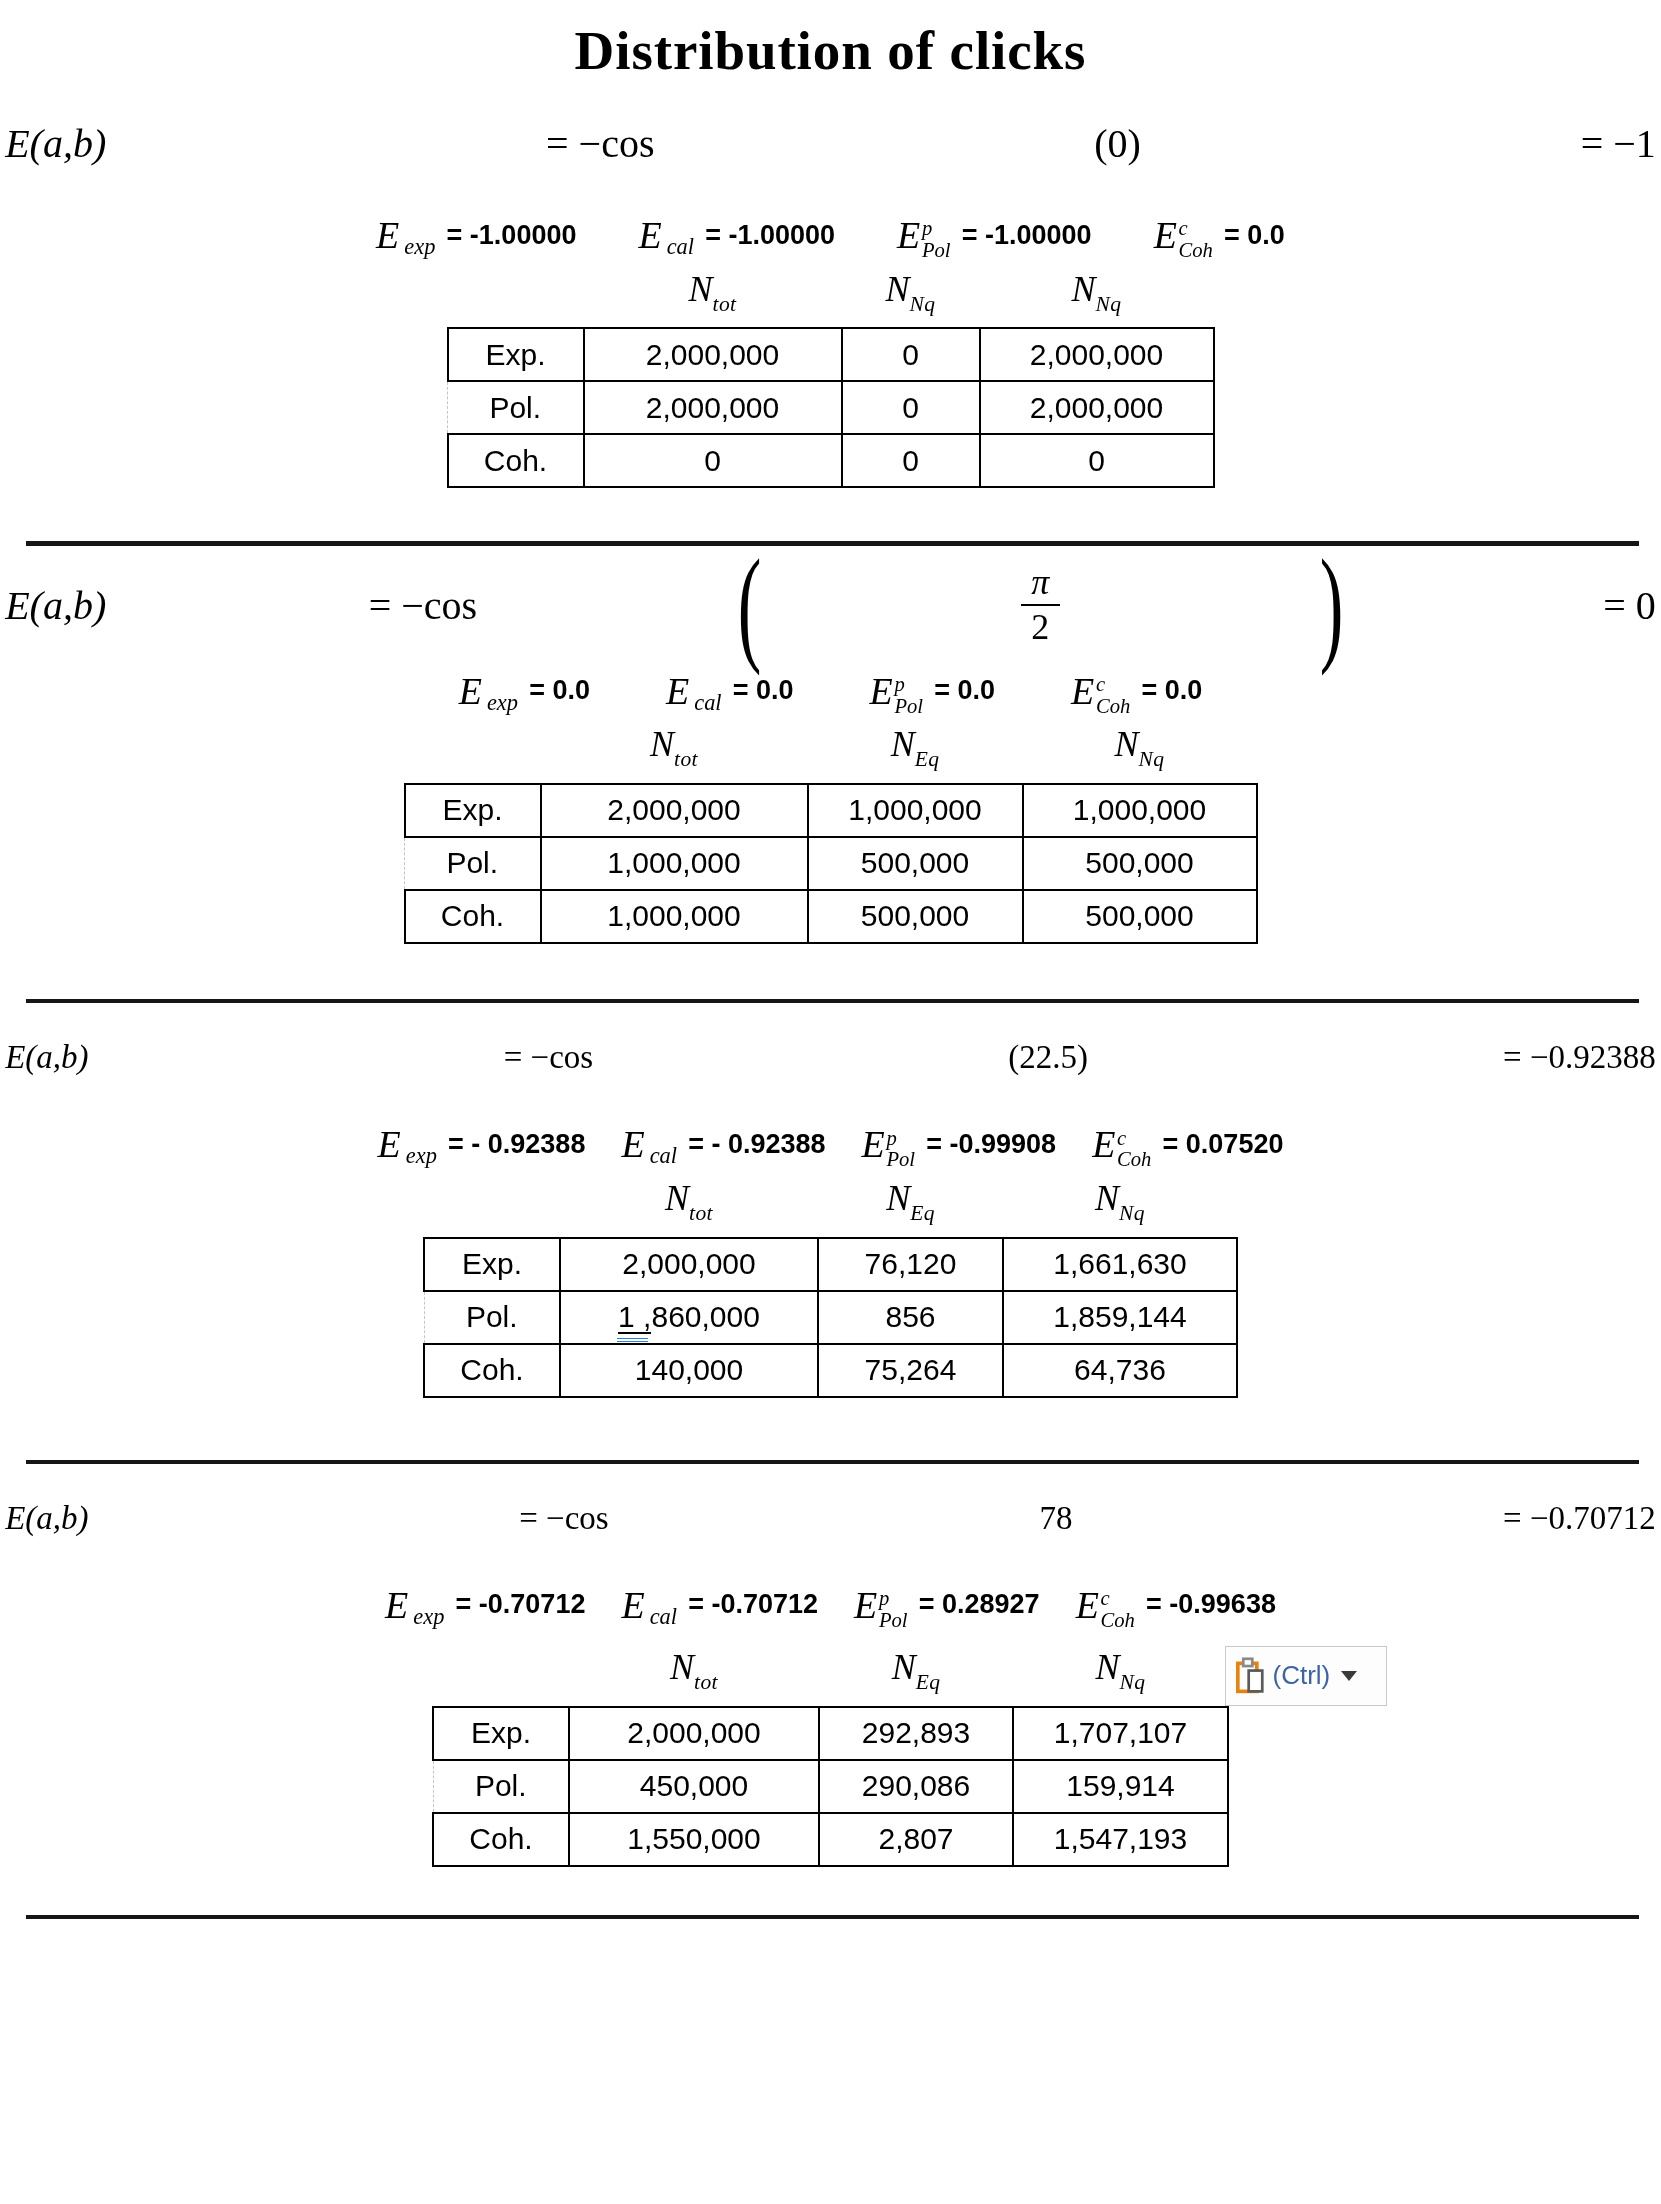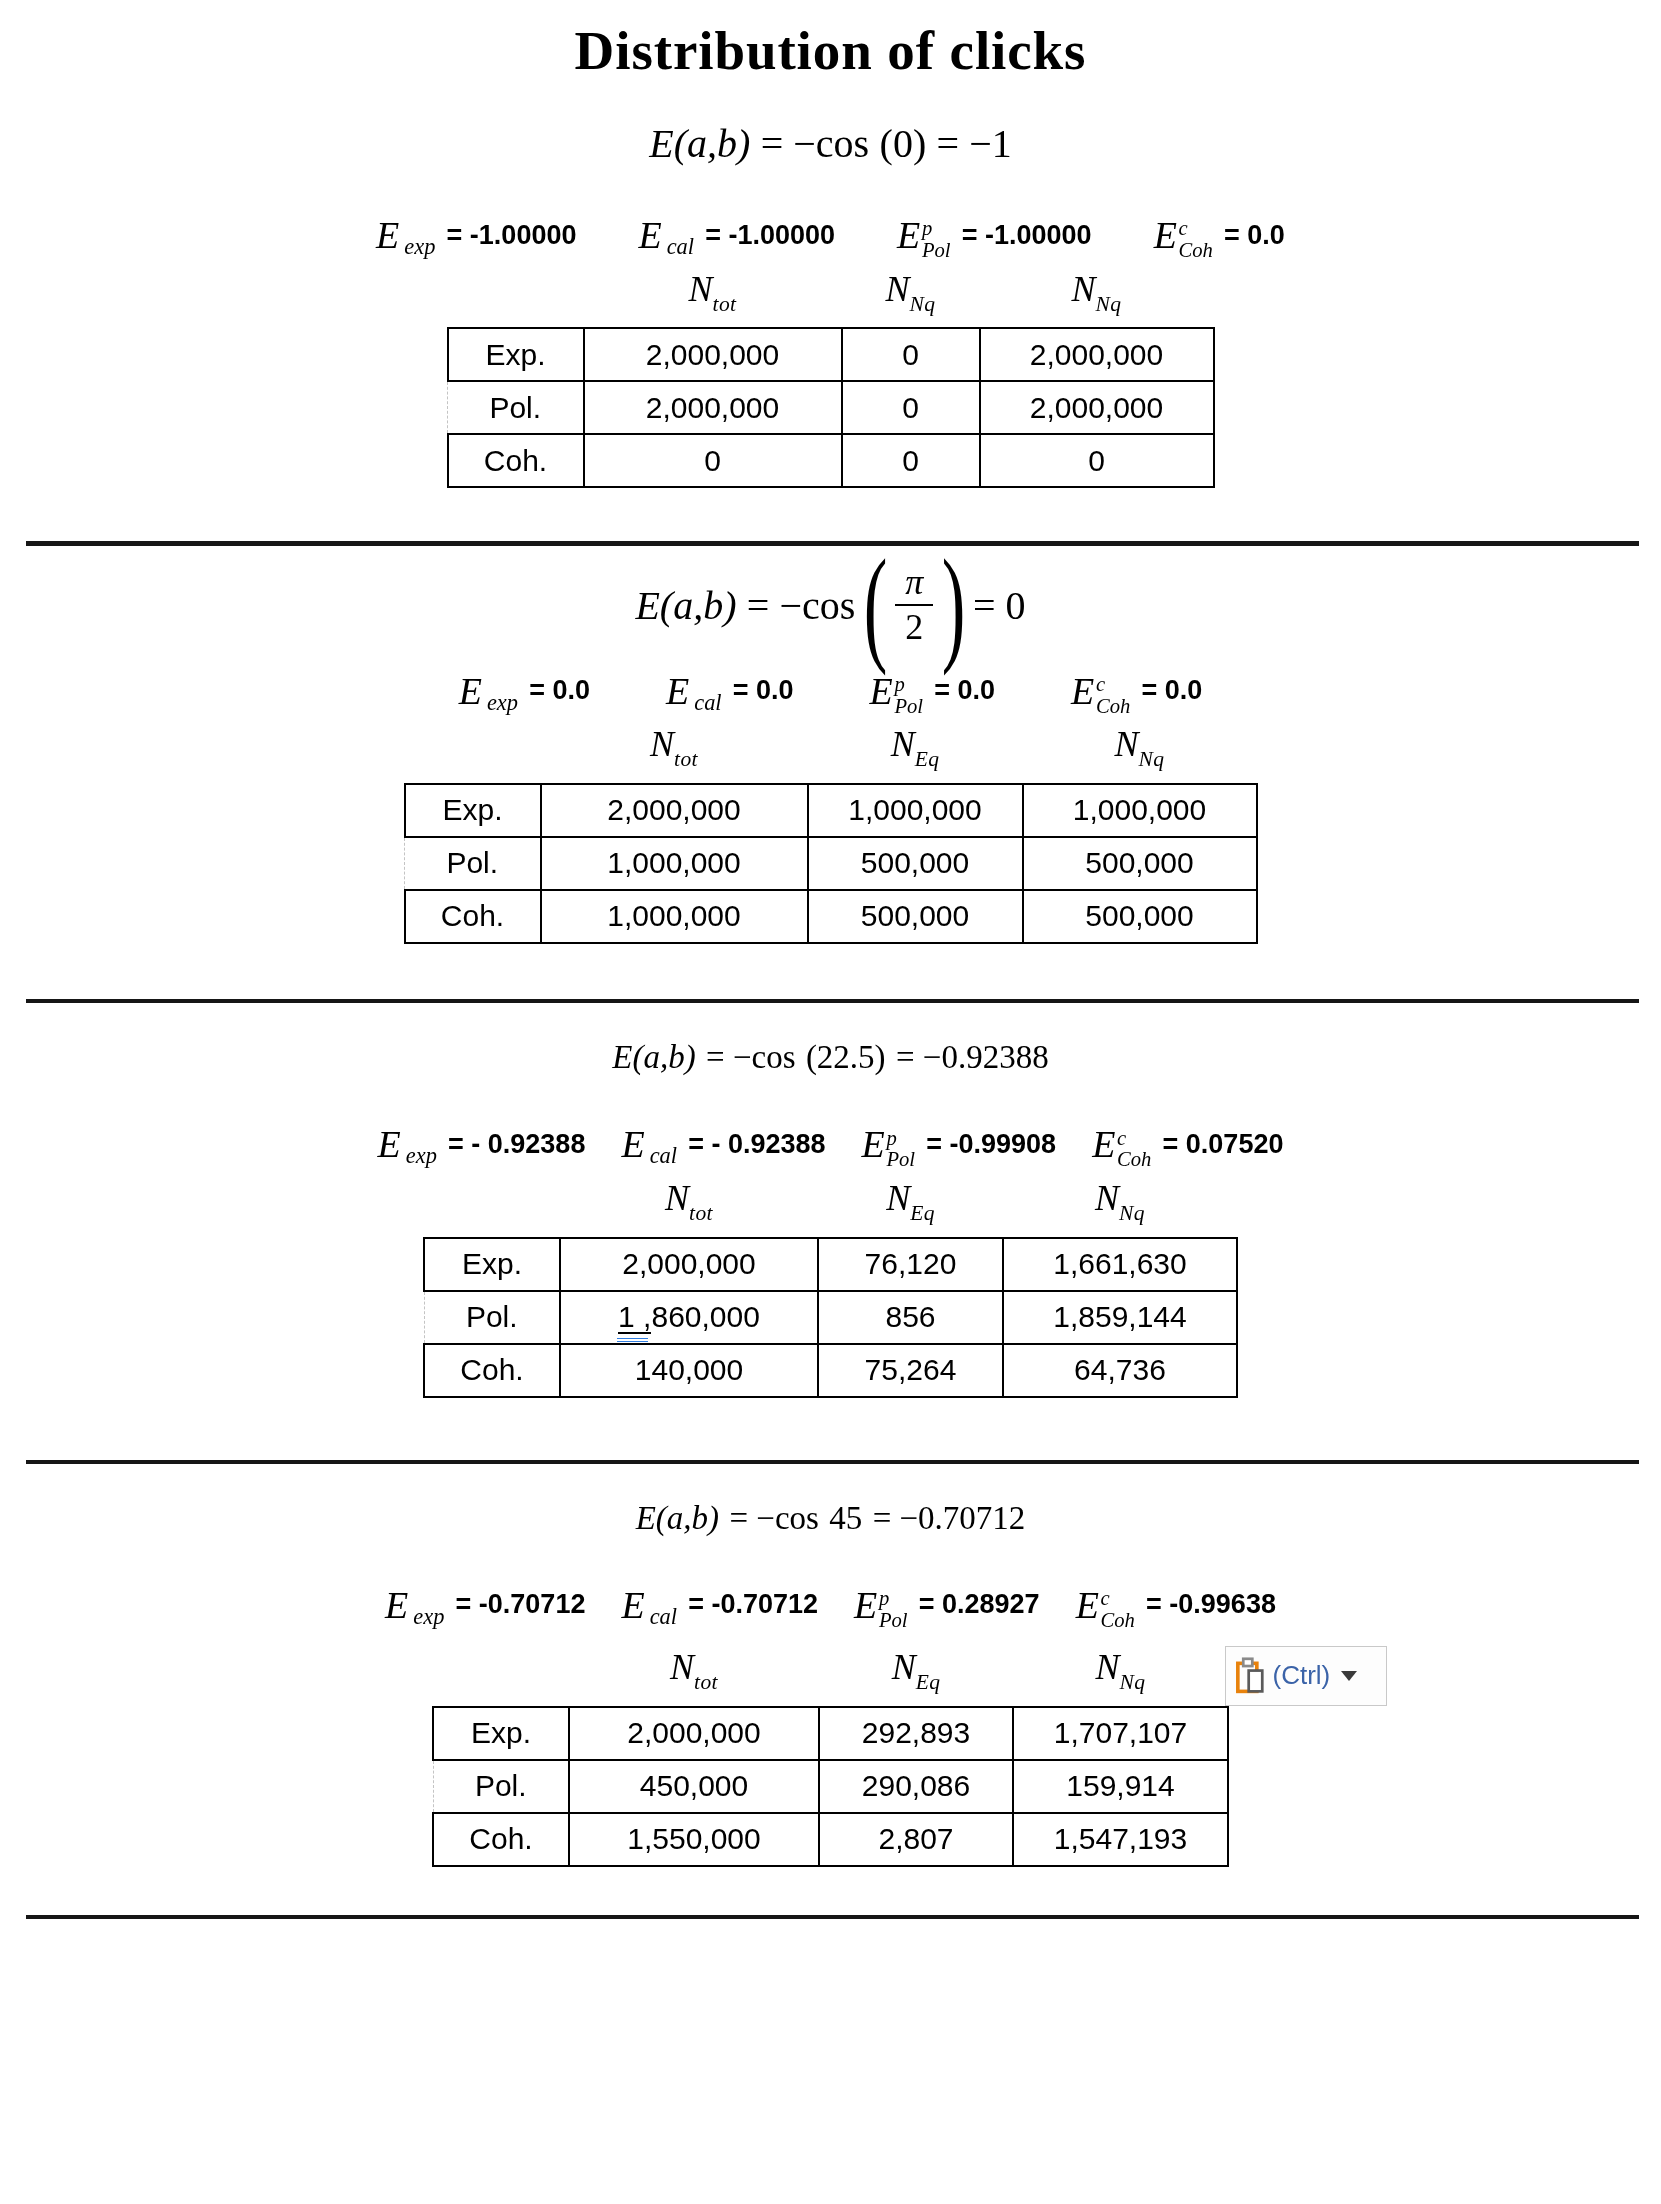--- a/index.html
+++ b/index.html
@@ -2,21 +2,21 @@
 <html style="font-size:13.8px"><head>
 <meta charset="utf-8">
 <style>
   html,body{margin:0;padding:0;background:#ffffff;color:#000;}
   body{width:1661px;height:2204px;font-family:"Liberation Serif",serif;overflow:hidden;}
 
   .title{margin:19px 0 0;text-align:center;font-size:55px;font-weight:bold;letter-spacing:0.9px;
          font-family:"Liberation Serif",serif;}
 
   
-  .eq{display:flex;justify-content:center;align-items:center;font-family:"Liberation Serif",serif;}
+  .eq{display:flex;justify-content:space-between;align-items:center;font-family:"Liberation Serif",serif;}
   .eq-lg{font-size:40px;}
   .eq-md{font-size:33px;}
   .it{font-style:italic;}
   .rm{font-style:normal;}
   .eq > span{margin:0 5.2px;white-space:pre;}
   .bigparen{font-size:129px;font-weight:100;line-height:0;transform:scaleX(0.55);margin:0 -6.9px !important;font-style:normal;}
   .frac{display:inline-flex;flex-direction:column;align-items:center;font-size:36px;line-height:1.1;margin:0 1.7px;}
   .frac .num{font-style:italic;padding:0 10.3px 1.7px;border-bottom:2.6px solid #000;}
   .frac .den{font-style:normal;padding-top:2.6px;}
 
@@ -291,21 +291,21 @@
   </tbody>
     </table>
 
   <div class="divider mt-d3"></div>
 </div>
 
 <div>
   <div class="eq eq-md mt-eq4">
     <span class="it">E(a,b)</span>
     <span class="rm">= −cos</span>
-    <span class="rm">45</span>
+    <span class="rm">78</span>
     <span class="rm">= −0.70712</span>
   </div>
 
   <div class="evrow gap-tight mt-ev4">
     <span class="ev">
       <span class="ev-base">E</span>
       <span class="ev-sub">exp</span>
       <span class="ev-val">= -0.70712</span>
     </span>
     <span class="ev">

